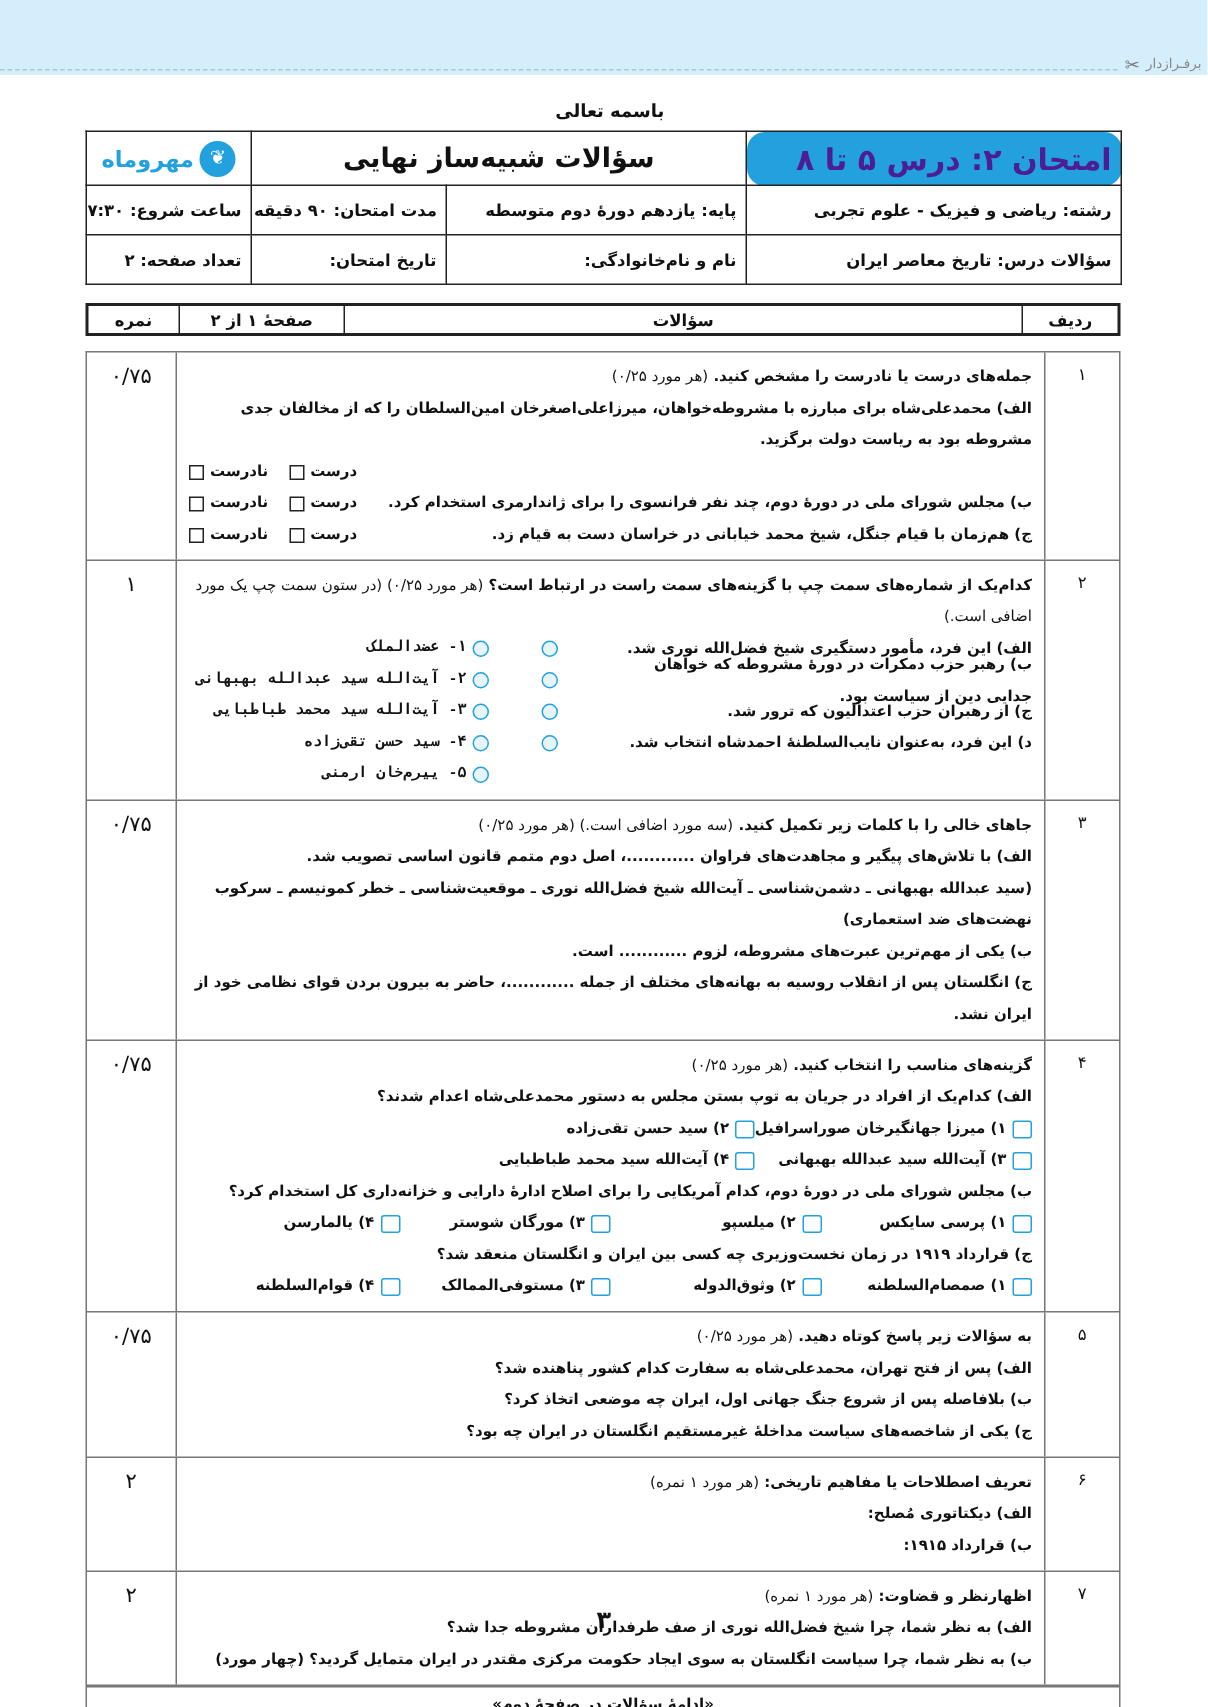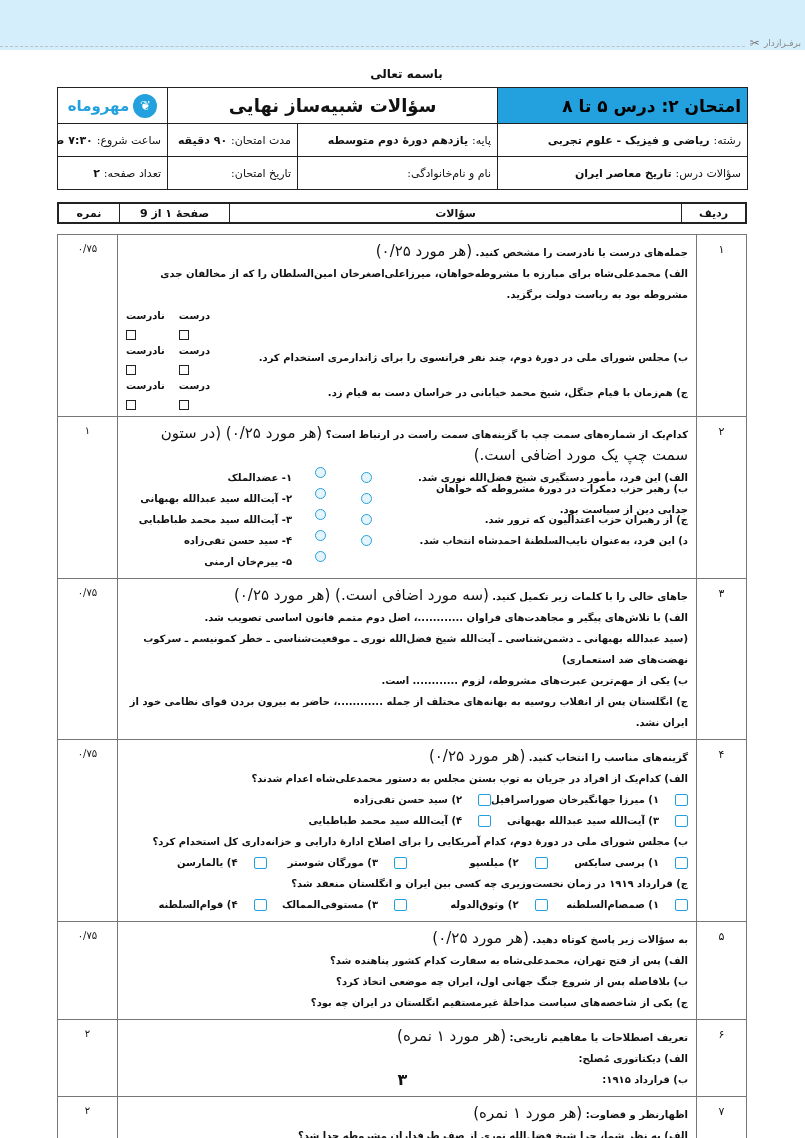--- a/index.html
+++ b/index.html
@@ -8,54 +8,54 @@
 
   .top-band { position: absolute; left: 0; top: 0; width: 805px; height: 50px; background: #d4eefb; }
   .cut-line { position: absolute; left: 0; top: 46px; width: 770px; border-top: 1px dashed #b8c4cc; }
   .cut-label { position: absolute; right: 0; top: 36px; display: flex; align-items: center; gap: 4px; font-size: 9px; color: #888; background: #d4eefb; padding: 0 4px; }
   .scissors { font-size: 12px; color: #777; }
 
   .bismillah { position: absolute; top: 67px; left: 4px; width: 805px; text-align: center; font-size: 12px; font-weight: bold; }
 
   .header-table { position: absolute; left: 57px; top: 87px; width: 690px; border-collapse: collapse; table-layout: fixed; }
   .header-table td { border: 1.5px solid #222; font-size: 11px; font-weight: bold; padding: 0 6px; height: 33px; vertical-align: middle; white-space: nowrap; overflow: hidden; }
-  .header-table .title-cell { background: #22a1de; color: #000000; font-size: 17px; height: 36px; }
+  .header-table .title-cell { background: #22a1de; color: #4c1d95; font-size: 20px; height: 36px; border-radius: 12px; }
   .header-table .subtitle-cell { text-align: center; font-size: 18px; }
   .header-table .logo-cell { text-align: center; }
   .logo { display: inline-flex; align-items: center; gap: 4px; color: #22a1de; font-size: 15px; font-weight: bold; }
   .logo-mark { width: 24px; height: 24px; border-radius: 50%; background: #22a1de; display: inline-flex; align-items: center; justify-content: center; color: #fff; font-size: 13px; }
-  .lbl { font-weight: normal; }
+  .lbl { font-weight: bold; }
 
   .col-header { position: absolute; left: 57px; top: 202px; width: 690px; height: 22px; border: 2px solid #222; display: flex; font-size: 11px; font-weight: bold; }
   .col-header div { display: flex; align-items: center; justify-content: center; border-left: 1.5px solid #222; height: 100%; }
   .col-header div:last-child { border-left: none; }
 
   .questions { position: absolute; left: 57px; top: 234px; width: 690px; border: 1px solid #777; }
   .qrow { display: flex; border-bottom: 1px solid #777; }
   .qrow:last-child { border-bottom: none; }
   .qnum { width: 50px; text-align: center; font-size: 11px; padding-top: 8px; border-left: 1px solid #777; }
   .qbody { flex: 1; padding: 6px 8px 6px 8px; font-size: 10px; font-weight: bold; line-height: 21px; }
-  .qscore { width: 60px; text-align: center; font-size: 10px; padding-top: 8px; border-right: 1px solid #777; }
-  .note { font-weight: normal; font-size: 15px; margin-top: 25px; }
+  .qscore { width: 60px; text-align: center; font-size: 14px; padding-top: 8px; border-right: 1px solid #777; }
+  .note { font-weight: normal; font-size: 10px; margin-top: 25px; }
 
   .tf-line { display: flex; justify-content: space-between; align-items: center; }
   .tf-opts { display: flex; gap: 14px; white-space: nowrap; }
-  .tf-opt { display: inline-flex; align-items: flex-end; gap: 4px; flex-direction: column; }
+  .tf-opt { display: inline-flex; align-items: center; gap: 4px; }
   .sq { display: inline-block; width: 10px; height: 10px; border: 1px solid #222; background: #fff; }
   .sq-blue { display: inline-block; width: 13px; height: 12px; border: 1.5px solid #22a1de; border-radius: 2px; background: #fff; vertical-align: middle; }
   .circ { display: inline-block; width: 11px; height: 11px; border: 1.5px solid #22a1de; border-radius: 50%; background: #e6f5fc; vertical-align: middle; }
 
   .match-grid { display: grid; grid-template-columns: 1fr 80px 200px; }
   .match-grid .mi { height: 21px; display: flex; align-items: center; }
   .match-grid .mc { display: flex; align-items: center; justify-content: center; }
-  .match-grid .mo { display: flex; align-items: flex-start; gap: 23px; }
+  .match-grid .mo { display: flex; align-items: center; gap: 4px; font-family: Liberation Mono, monospace; }
 
   .opt4 { display: grid; grid-template-columns: repeat(4, 1fr); }
   .opt2 { display: grid; grid-template-columns: 1fr 1fr; width: 310px; }
-  .opt { display: inline-flex; align-items: center; gap: 16px; white-space: nowrap; }
+  .opt { display: inline-flex; align-items: center; gap: 4px; white-space: nowrap; }
 
   .continue-row { text-align: center; font-size: 10px; font-weight: bold; padding: 6px 0; border-top: 1px solid #777; }
 
   .page-number { position: absolute; top: 1070px; left: 0; width: 805px; text-align: center; font-size: 16px; font-weight: bold; }
 </style>
 </head>
 <body>
 
 <div class="top-band"></div>
 <div class="cut-line"></div>
@@ -95,21 +95,21 @@
     <td><span class="lbl">نام و نام‌خانوادگی:</span></td>
     <td><span class="lbl">تاریخ امتحان:</span></td>
     <td><span class="lbl">تعداد صفحه:</span> <span>۲</span></td>
   </tr>
 </tbody>
   </table>
 
 <div class="col-header">
   <div style="width:64px">ردیف</div>
   <div style="flex:1">سؤالات</div>
-  <div style="width:110px">صفحهٔ ۱ از 9</div>
+  <div style="width:110px">صفحهٔ ۱ از ۲</div>
   <div style="width:60px">نمره</div>
 </div>
 
 <div class="questions">
 
   <div class="qrow">
     <div class="qnum">۱</div>
     <div class="qbody">
       <div><span>جمله‌های درست یا نادرست را مشخص کنید.</span> <span class="note">(هر مورد ۰/۲۵)</span></div>
       <div>الف) محمدعلی‌شاه برای مبارزه با مشروطه‌خواهان، میرزاعلی‌اصغرخان امین‌السلطان را که از مخالفان جدی مشروطه بود به ریاست دولت برگزید.</div>

